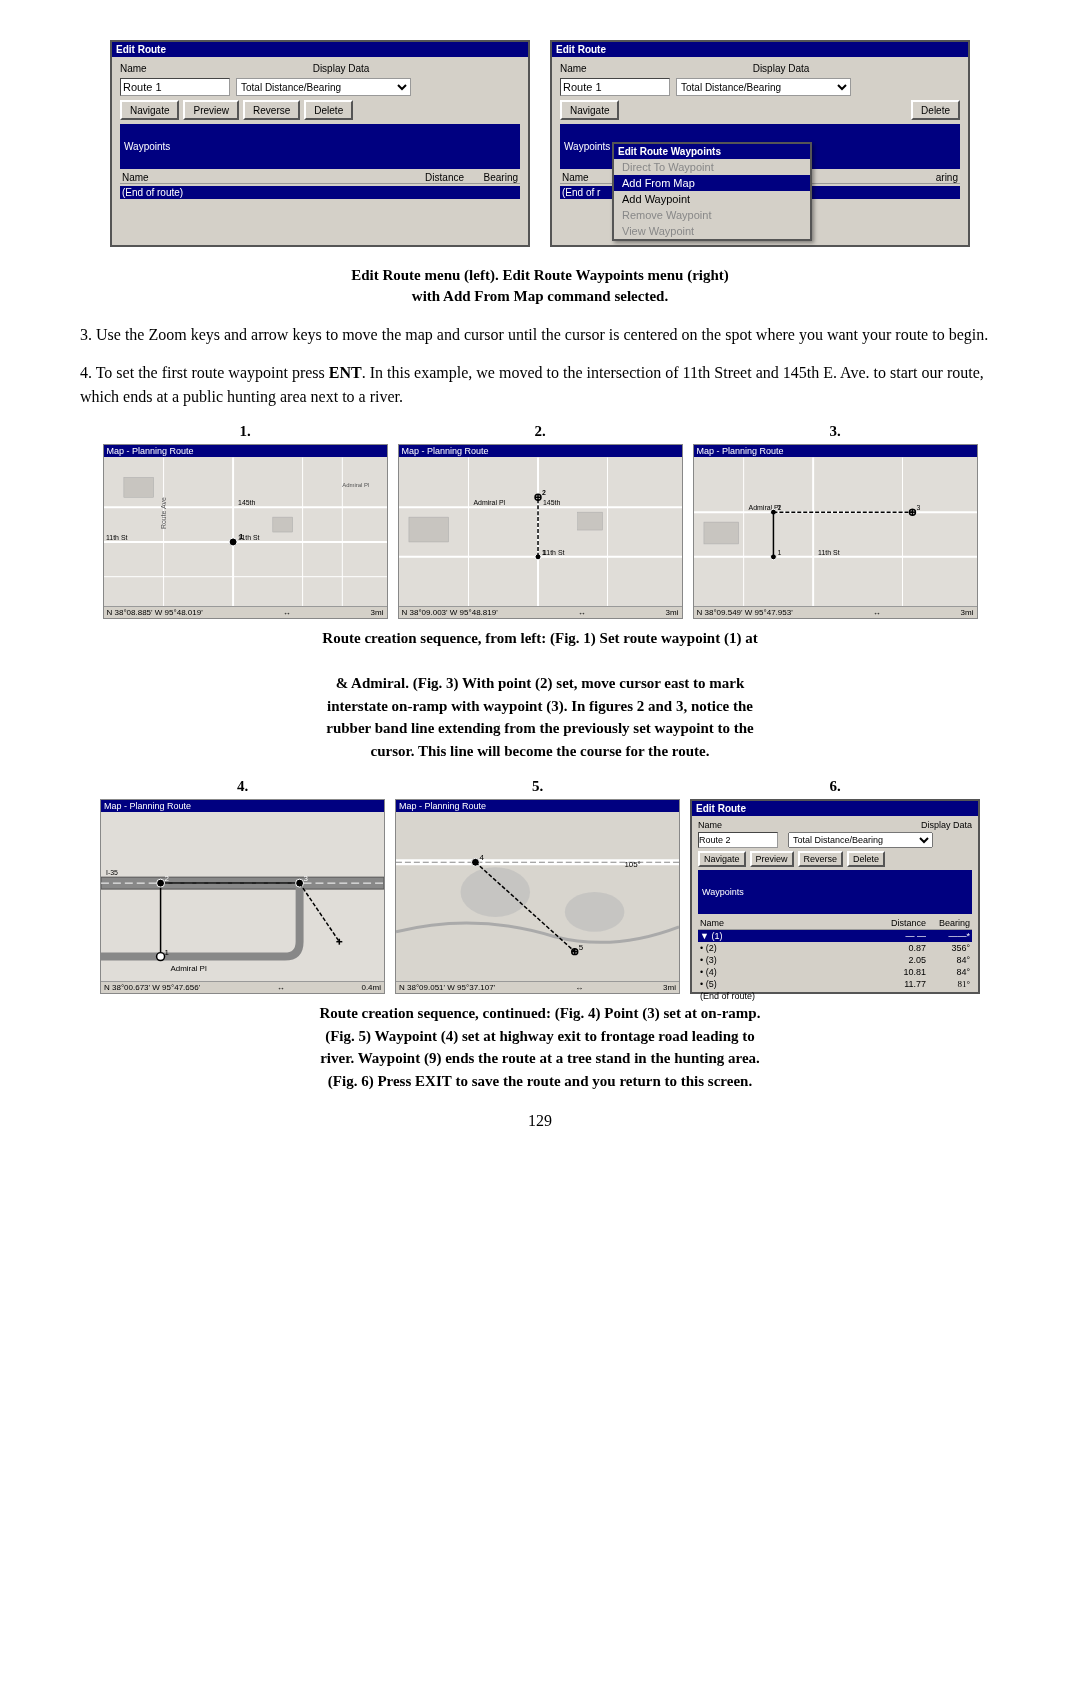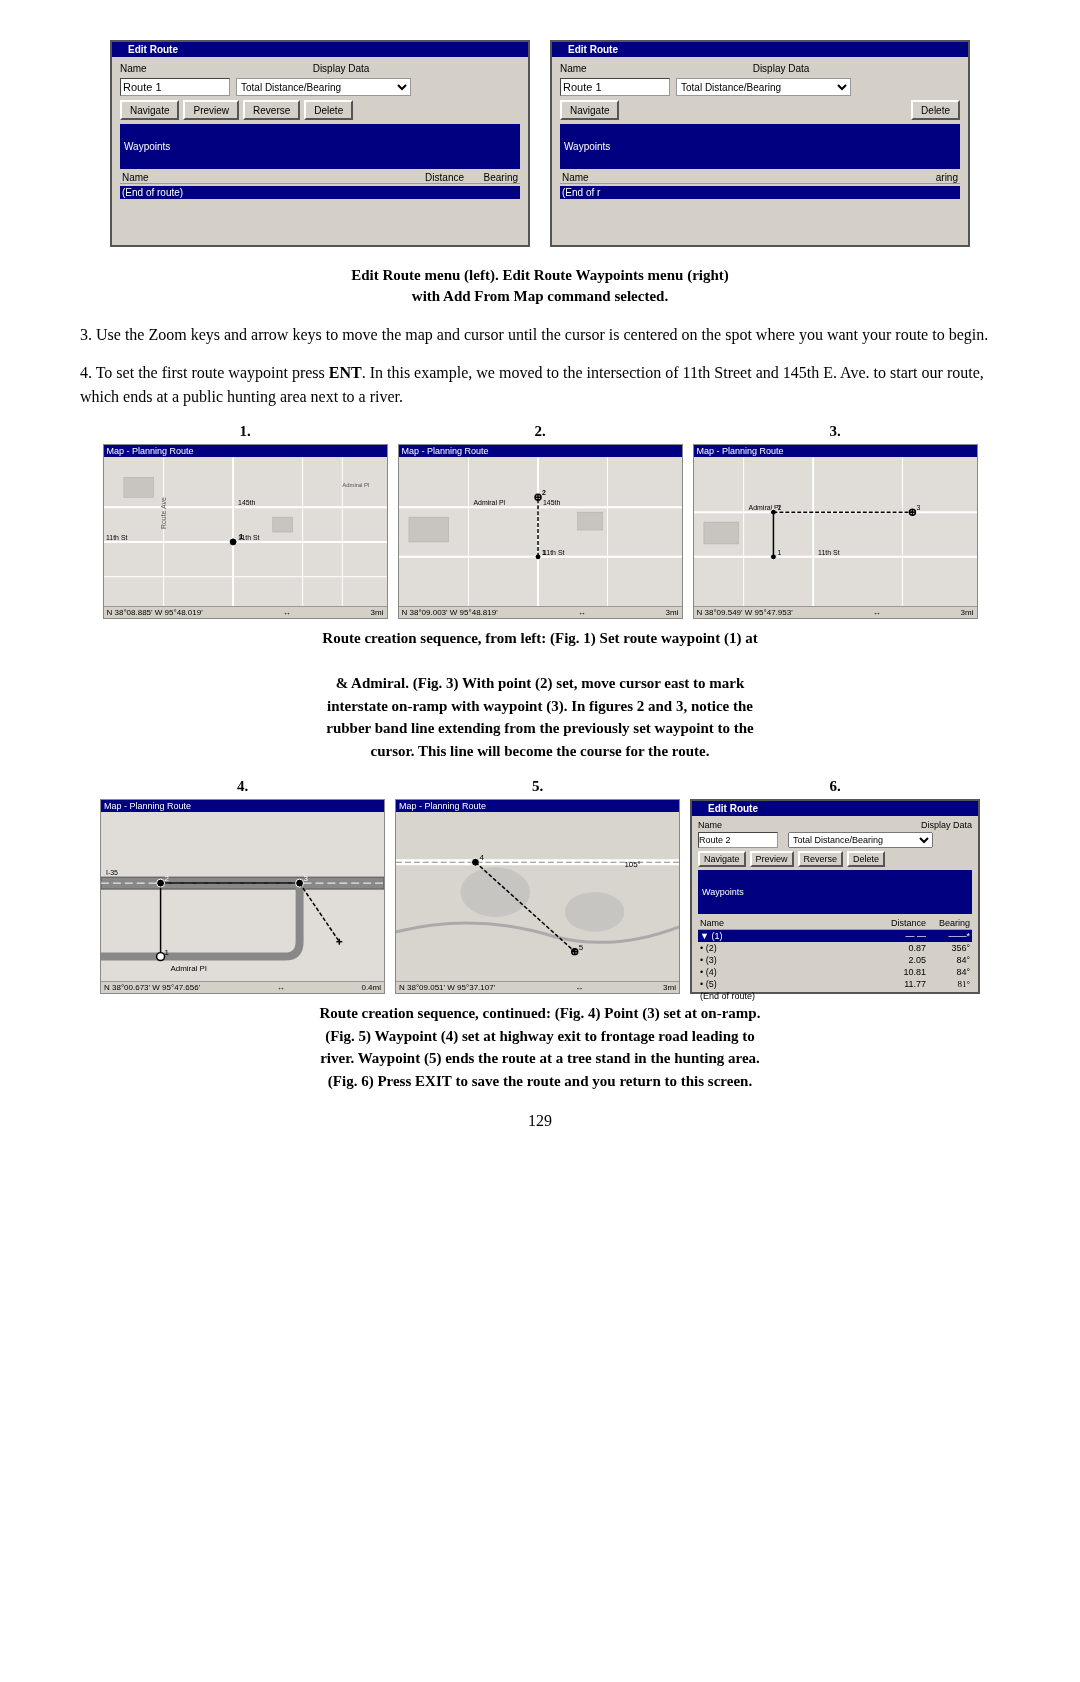--- a/index.html
+++ b/index.html
@@ -27,21 +27,21 @@
       width: 420px;
       font-family: Arial, Helvetica, sans-serif;
       font-size: 11px;
       position: relative;
     }
 
     .dialog-titlebar {
       background: #000080;
       color: #fff;
       font-size: 10px;
-      padding: 2px 16px;
+      padding: 2px 4px;
       font-weight: bold;
     }
 
     .dialog-body {
       padding: 6px 8px;
     }
 
     .dialog-row {
       display: flex;
       align-items: center;
@@ -323,20 +323,28 @@
       <div class="dialog-table-header">
         <span>Name</span>
         <span class="col-bearing" style="margin-left:auto;">aring</span>
       </div>
       <div class="dialog-table-row">
         <span>(End of r</span>
       </div>
       <div class="dialog-spacer"></div>
     </div>
 
+    <div class="popup-menu">
+      <div class="popup-titlebar">Edit Route Waypoints</div>
+      <div class="popup-item">Direct To Waypoint</div>
+      <div class="popup-item active">Add From Map</div>
+      <div class="popup-item enabled">Add Waypoint</div>
+      <div class="popup-item">Remove Waypoint</div>
+      <div class="popup-item">View Waypoint</div>
+    </div>
   </div>
 </div>
 
 <div class="caption-center">
   <span>Edit Route menu (left). Edit Route Waypoints menu (right)</span><br>
   <span>with Add From Map command selected.</span>
 </div>
 
 <p class="body-para">3. Use the Zoom keys and arrow keys to move the map and cursor until the cursor is centered on the spot where you want your route to begin.</p>
 
@@ -604,17 +612,17 @@
         </div>
       </div>
     </div>
   </div>
 
 </div>
 
 <div class="maps-caption">
   <span>Route creation sequence, continued: (Fig. 4) Point (3) set at on-ramp.</span><br>
   <span>(Fig. 5) Waypoint (4) set at highway exit to frontage road leading to</span><br>
-  <span>river. Waypoint (5) ends the route at a tree stand in the hunting area.</span><br>
+  <span>river. Waypoint (9) ends the route at a tree stand in the hunting area.</span><br>
   <span>(Fig. 6) Press </span><strong>EXIT</strong><span> to save the route and you return to this screen.</span>
 </div>
 
 <div class="page-number">129</div>
 
 </body></html>

